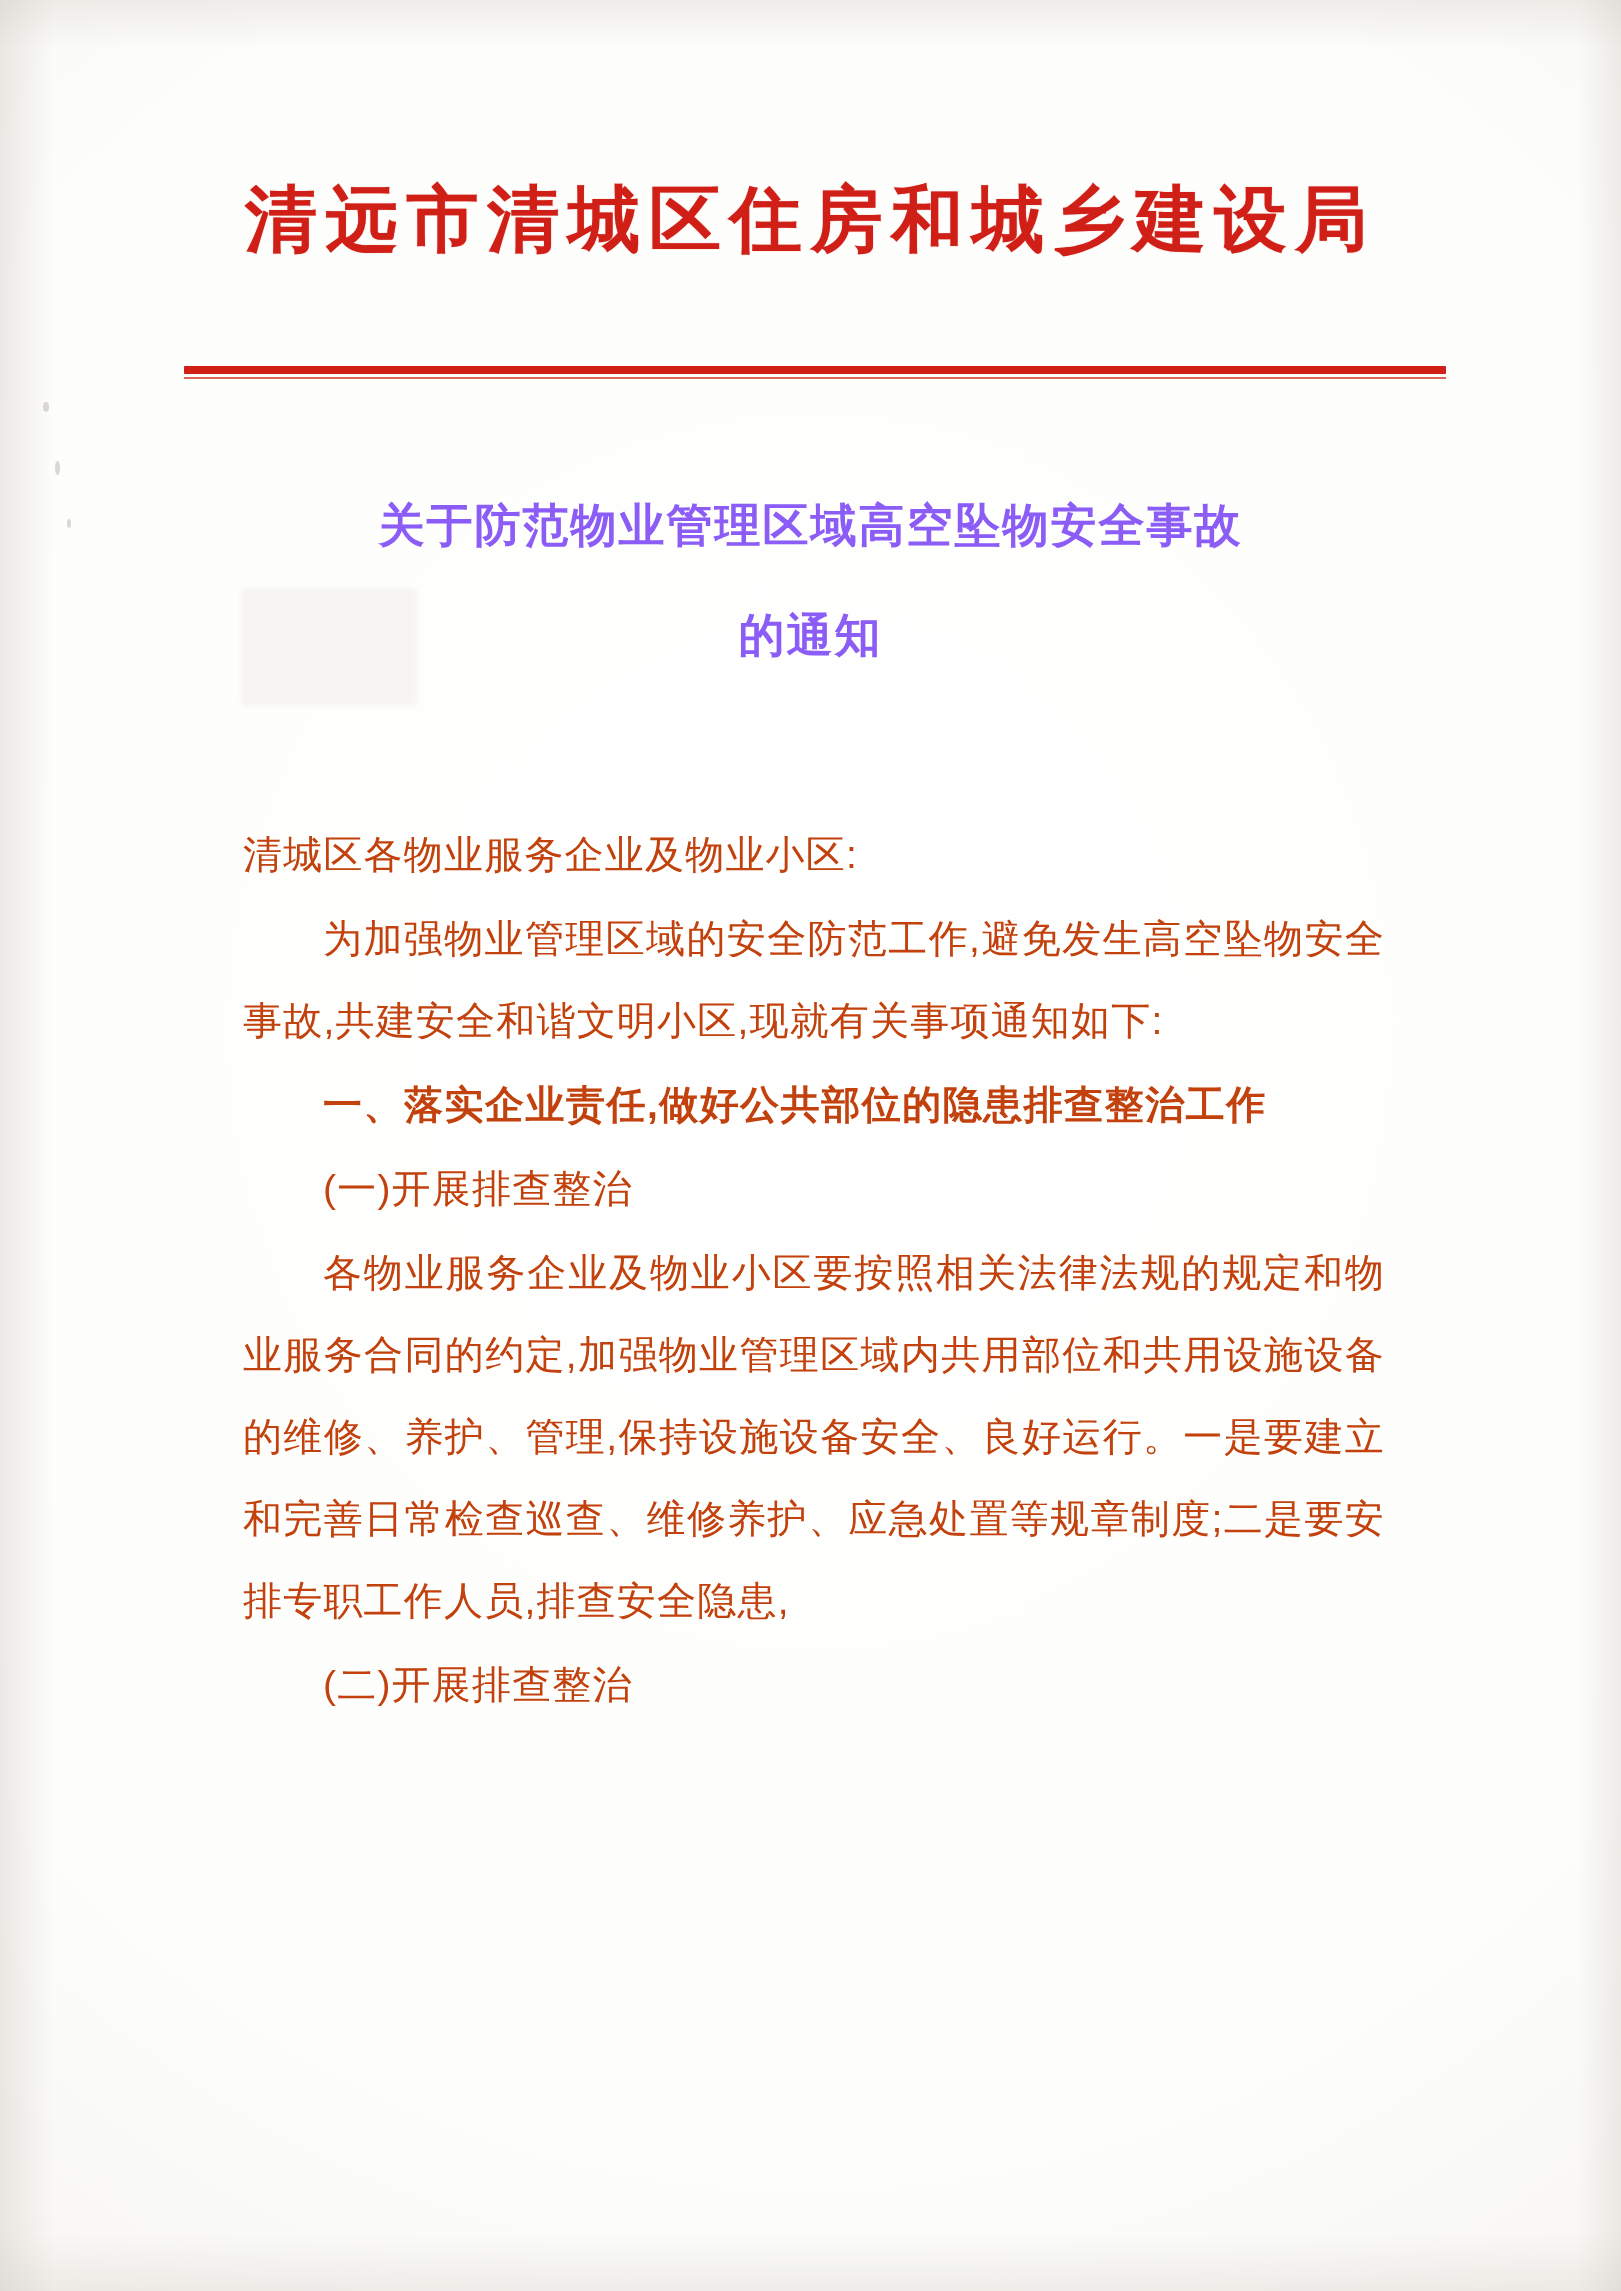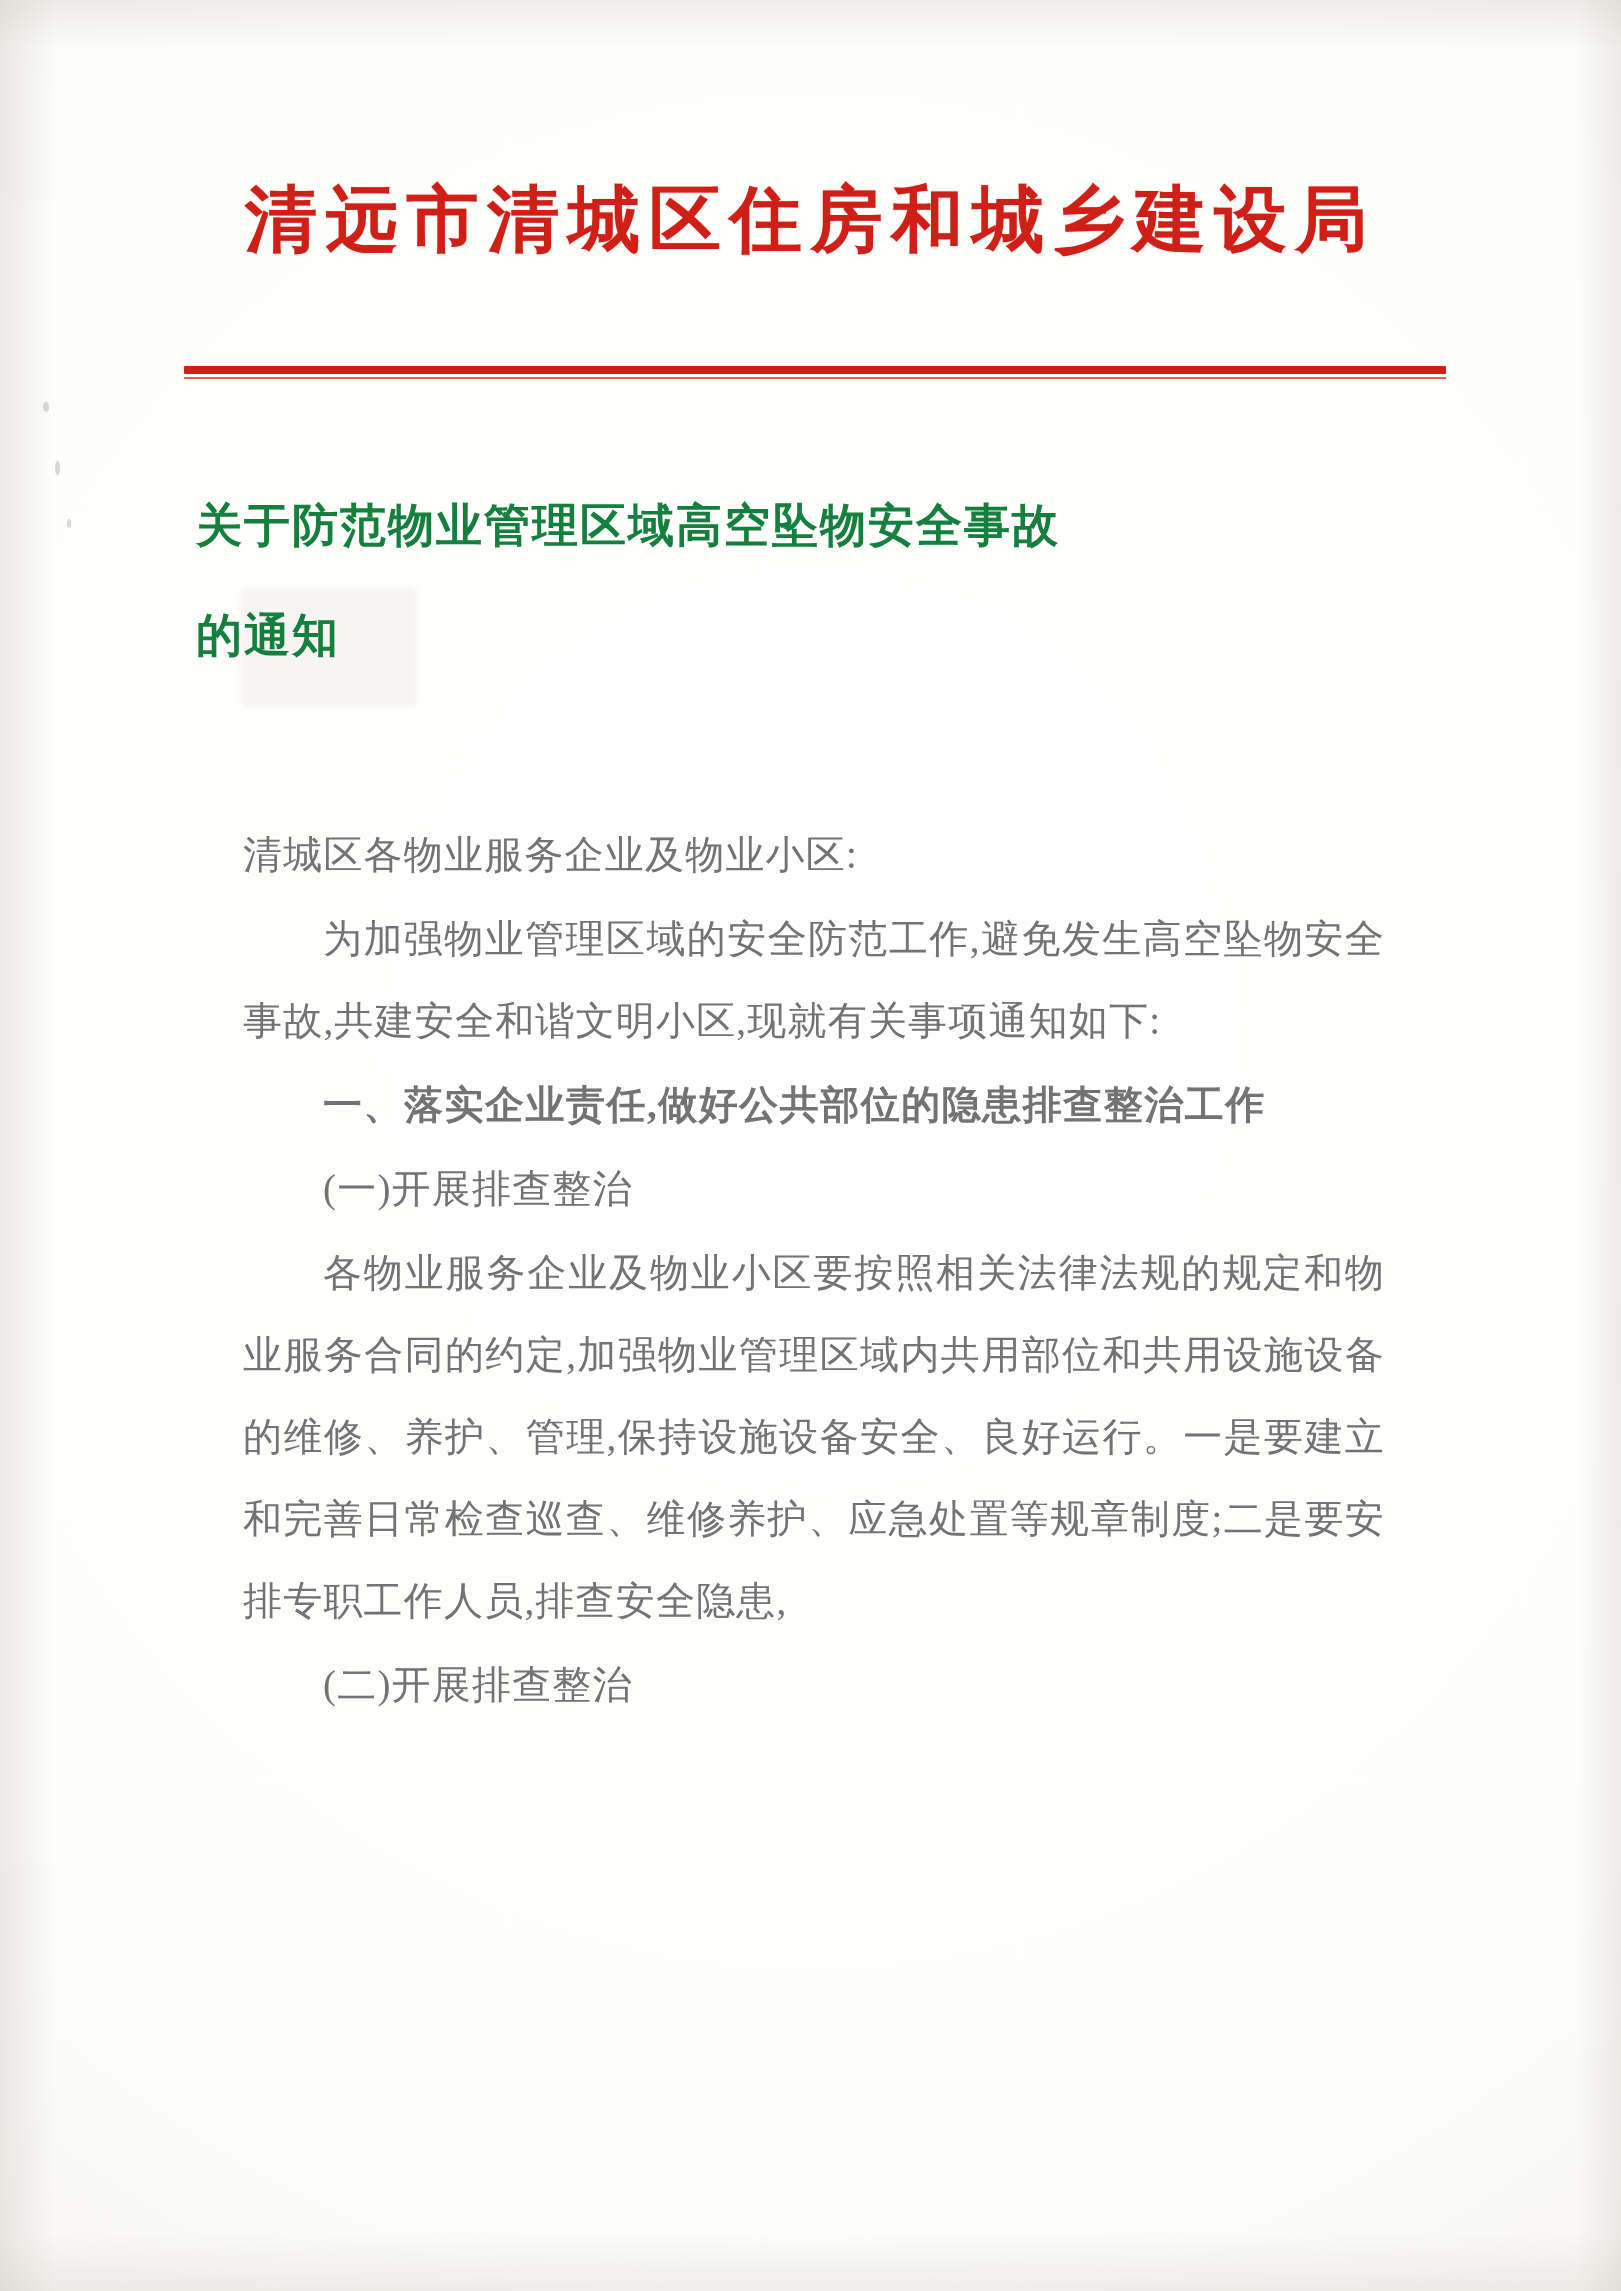--- a/index.html
+++ b/index.html
@@ -77,40 +77,40 @@
     background: #d94a3f;
     opacity: 0.85;
   }
 
   
   .doc-title {
     position: absolute;
     left: 196px;
     top: 470px;
     width: 1229px;
-    text-align: left;
+    text-align: center;
     font-family: "DejaVu Serif", serif;
     font-weight: bold;
-    color: #15803d;
+    color: #8b5cf6;
     font-size: 46px;
     line-height: 110px;
     letter-spacing: 2px;
   }
   .doc-title .line2 {
     display: block;
   }
 
   
   .body-text {
     position: absolute;
     left: 243px;
     top: 814px;
     width: 1142px;
-    font-family: Liberation Serif, serif;
-    color: #737373;
+    font-family: Liberation Sans, sans-serif;
+    color: #c2410c;
     font-size: 39px;
     line-height: 82px;
     letter-spacing: 1.2px;
     text-align: justify;
   }
   .body-text p {
     margin: 0 0 2px 0;
   }
   .indent {
     text-indent: 80px;

